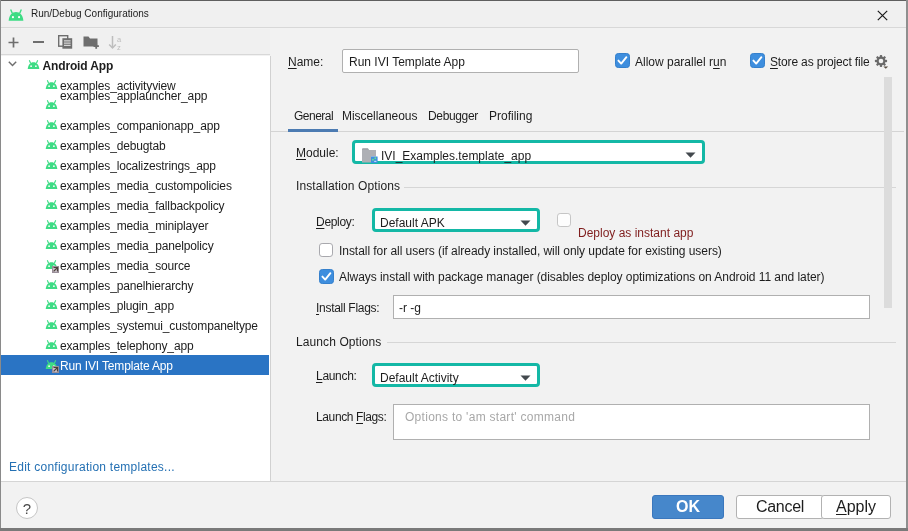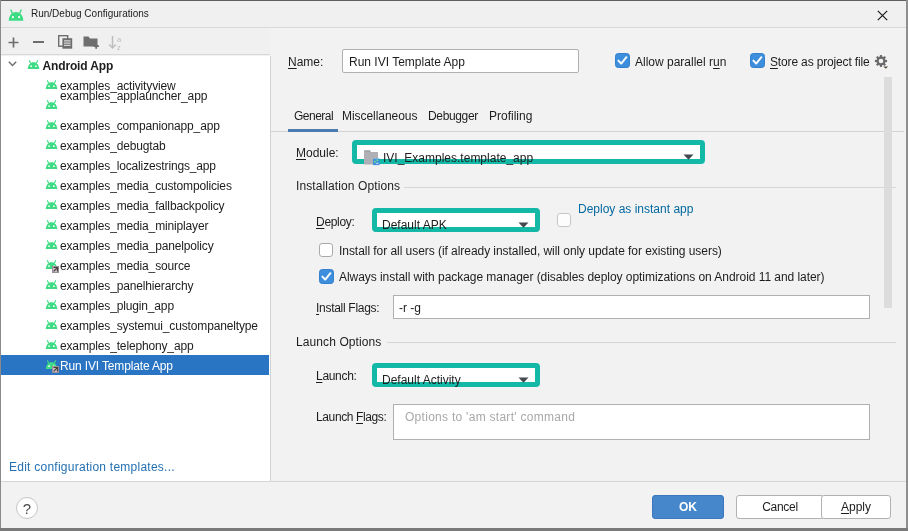--- a/index.html
+++ b/index.html
@@ -1,23 +1,23 @@
 <!DOCTYPE html>
 <html><head><meta charset="utf-8">
 <style>
 * { margin:0; padding:0; box-sizing:border-box; }
 html,body { width:908px; height:531px; overflow:hidden; }
 body { font-family:"Liberation Sans", sans-serif; font-size:12px; color:#1d1d1d; background:#fff; }
 .abs { position:absolute; }
 .win { position:absolute; left:0; top:0; width:908px; height:531px; background:#f2f2f2; }
 .treetxt { font-size:12px; white-space:nowrap; letter-spacing:-0.15px; }
-.combo { background:#fff; border:5px solid #14b8a6; border-radius:4px; }
+.combo { background:#fff; border:3px solid #14b8a6; border-radius:4px; }
 .field { background:#fff; border:1px solid #b0b0b0; position:absolute; }
 .u { text-decoration:underline; text-underline-offset:2px; }
-.btn { position:absolute; background:#fff; border:1px solid #b2b2b2; border-radius:3px; text-align:center; font-size:12px; }
+.btn { position:absolute; background:#fff; border:1px solid #b2b2b2; border-radius:3px; text-align:center; font-size:16px; }
 .lbl { position:absolute; white-space:nowrap; }
 </style></head>
 <body>
 <div class="win">
 
   <div class="abs" style="left:0;top:0;width:906px;height:28px;background:#f0f0f0;border-bottom:1px solid #d8d8d8"></div>
   <svg class="abs" style="left:7px;top:8px" width="18" height="14" viewBox="0 0 13 11">
     <path d="M0.7,10 C1.1,5.6 3.4,3.2 6.5,3.2 C9.6,3.2 11.9,5.6 12.3,10 Z" fill="#3ddc84"></path>
     <line x1="3.6" y1="4.2" x2="2.3" y2="1.2" stroke="#3ddc84" stroke-width="1.1"></line>
     <line x1="9.4" y1="4.2" x2="10.7" y2="1.2" stroke="#3ddc84" stroke-width="1.1"></line>
@@ -264,21 +264,21 @@
   <div class="lbl" style="left:316px;top:214.5px;letter-spacing:-0.3px"><span class="u">D</span>eploy:</div>
   <div class="abs combo" style="left:372px;top:208px;width:168px;height:24px">
 <div class="abs" style="left:5px;top:5px;white-space:nowrap">Default APK</div>
 <svg class="abs" style="right:6px;top:9px" width="11" height="6" viewBox="0 0 11 6">
         <path d="M0.5,0.5 L10.5,0.5 L5.5,5.8 Z" fill="#43494e"></path>
       </svg>
 </div>
   <svg class="abs" style="left:557px;top:213px" width="14" height="14" viewBox="0 0 14 14">
 <rect x="0.5" y="0.5" width="13" height="13" rx="2.6" fill="#fdfdfd" stroke="#c5c5c5"></rect>
 </svg>
-  <div class="lbl" style="left:578px;top:202px;color:#0369a1">Deploy as instant app</div>
+  <div class="lbl" style="left:578px;top:226px;color:#7f1d1d">Deploy as instant app</div>
   <svg class="abs" style="left:319px;top:243px" width="14" height="14" viewBox="0 0 14 14">
 <rect x="0.5" y="0.5" width="13" height="13" rx="2.6" fill="#fff" stroke="#a8a8ad"></rect>
 </svg>
   <div class="lbl" style="left:339px;top:243.5px;letter-spacing:-0.05px">Install for all users (if already installed, will only update for existing users)</div>
   <svg class="abs" style="left:319px;top:269px" width="15" height="15" viewBox="0 0 15 15">
 <rect x="0.5" y="0.5" width="14" height="14" rx="2.8" fill="#3e8ede" stroke="#3580cc"></rect>
 <path d="M3.4,7.6 L6.2,10.6 L11.4,4.2" fill="none" stroke="#fff" stroke-width="1.9" stroke-linecap="round" stroke-linejoin="round"></path>
 </svg>
   <div class="lbl" style="left:339px;top:270px;letter-spacing:-0.05px">Always install with package manager (disables deploy optimizations on Android 11 and later)</div>
   <div class="lbl" style="left:316px;top:301px;letter-spacing:-0.29px"><span class="u">I</span>nstall Flags:</div>

